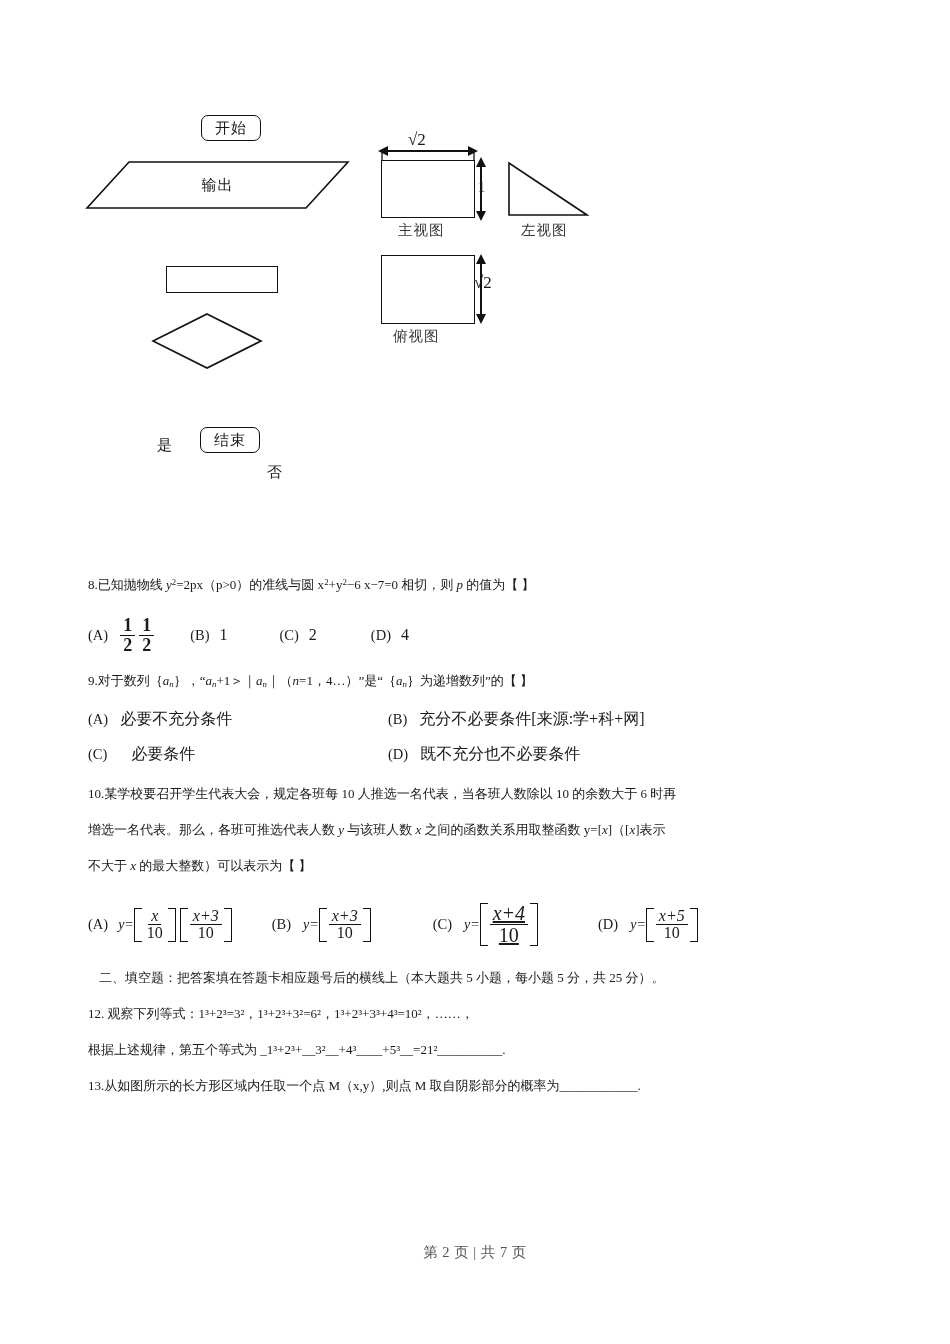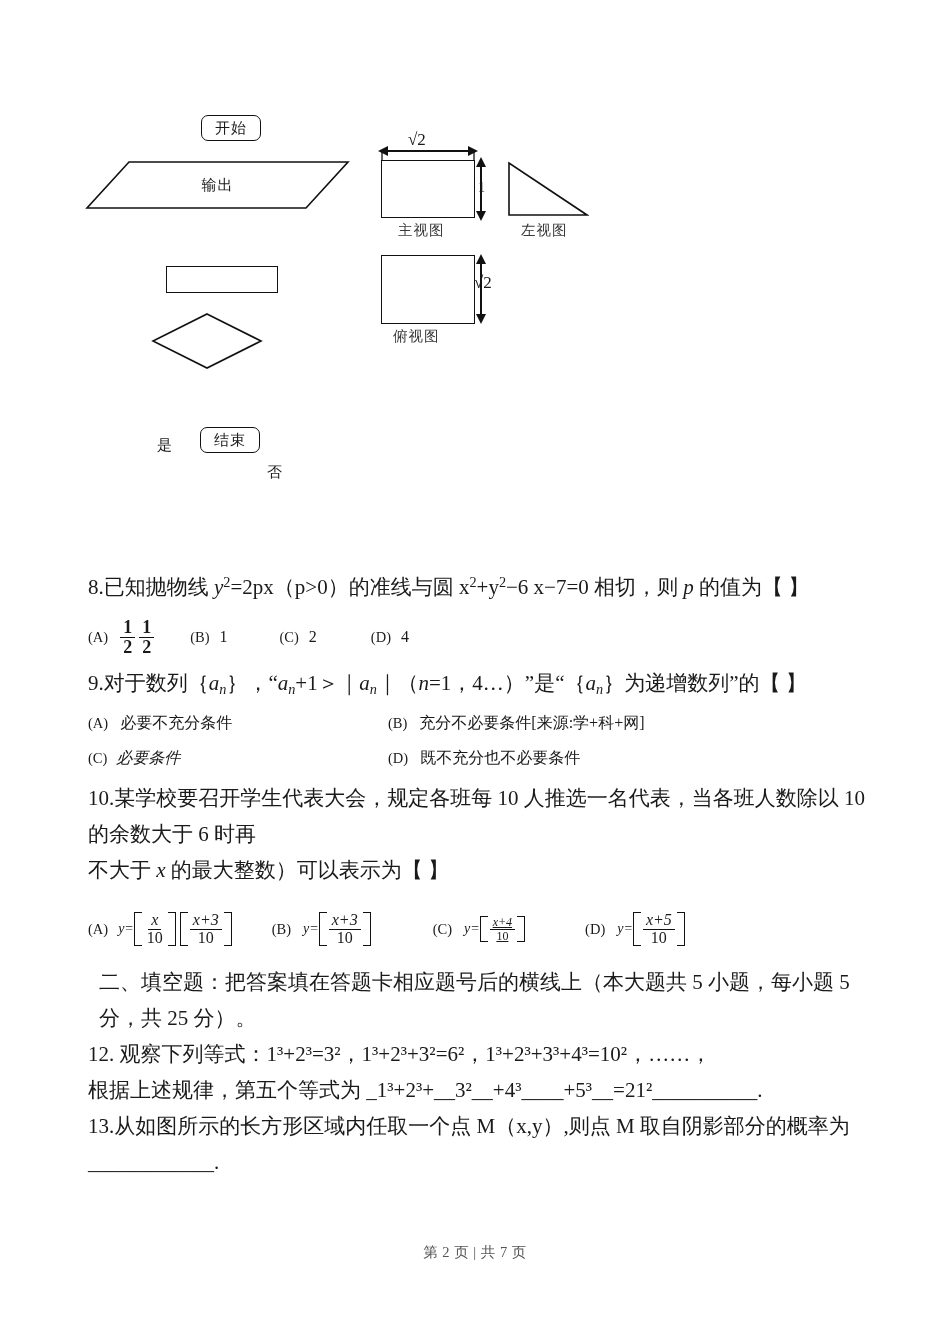--- a/index.html
+++ b/index.html
@@ -96,21 +96,21 @@
 
   
   .body-text {
     position: absolute;
     left: 88px;
     top: 565px;
     width: 790px;
   }
 
   .para {
-    font-size: 21px;
+    font-size: 13px;
     line-height: 36px;
     margin: 0;
   }
 
   .block {
     margin-bottom: 0;
   }
 
   sub { font-size: 0.68em; vertical-align: -0.28em; }
   sup { font-size: 0.68em; vertical-align: 0.5em; }
@@ -275,31 +275,34 @@
           <span style="margin-left:8px;">必要不充分条件</span>
         </span>
         <span>
           <span style="font-size:14.5px;">(B)</span>
           <span style="margin-left:8px;">充分不必要条件[来源:学+科+网]</span>
         </span>
       </div>
       <div class="opt-row" style="height:35px;">
         <span style="width:300px;">
           <span style="font-size:14.5px;">(C)</span>
-          <span style="margin-left:5px;font-style:italic;">必要条件</span>
+          <span style="margin-left:20px;">必要条件</span>
         </span>
         <span>
           <span style="font-size:14.5px;">(D)</span>
           <span style="margin-left:8px;">既不充分也不必要条件</span>
         </span>
       </div>
     </div>
 
     <div class="block" style="margin-top:4px;">
       <p class="para">10.某学校要召开学生代表大会，规定各班每 10 人推选一名代表，当各班人数除以 10 的余数大于 6 时再</p>
+      <p class="para">
+        <span>增选一名代表。那么，各班可推选代表人数 </span><span class="ital">y</span><span> 与该班人数 </span><span class="ital">x</span><span> 之间的函数关系用取整函数 y=[</span><span class="ital">x</span><span>]（[</span><span class="ital">x</span><span>]表示</span>
+      </p>
       <p class="para">
         <span>不大于 </span><span class="ital">x</span><span> 的最大整数）可以表示为【 】</span>
       </p>
 
       <div class="opt-row" style="margin-top:12px; height:58px;">
 
         <span style="display:inline-flex; align-items:center;">
           <span style="font-size:14.5px;">(A)</span>
           <span style="margin-left:10px; font-style:italic; font-size:14px;">y=</span>
           <span class="bracket-frac">
@@ -331,21 +334,21 @@
             </span>
             <span class="rb"></span>
           </span>
         </span>
 
         <span style="display:inline-flex; align-items:center; margin-left:62px;">
           <span style="font-size:14.5px;">(C)</span>
           <span style="margin-left:12px; font-style:italic; font-size:14px;">y=</span>
           <span class="bracket-frac">
             <span class="lb"></span>
-            <span class="frac" style="font-size:12px;text-decoration:underline;">
+            <span class="frac" style="font-size:20px;text-decoration:underline;">
               <span class="num ital">x+4</span>
               <span class="den">10</span>
             </span>
             <span class="rb"></span>
           </span>
         </span>
 
         <span style="display:inline-flex; align-items:center; margin-left:60px;">
           <span style="font-size:14.5px;">(D)</span>
           <span style="margin-left:12px; font-style:italic; font-size:14px;">y=</span>

